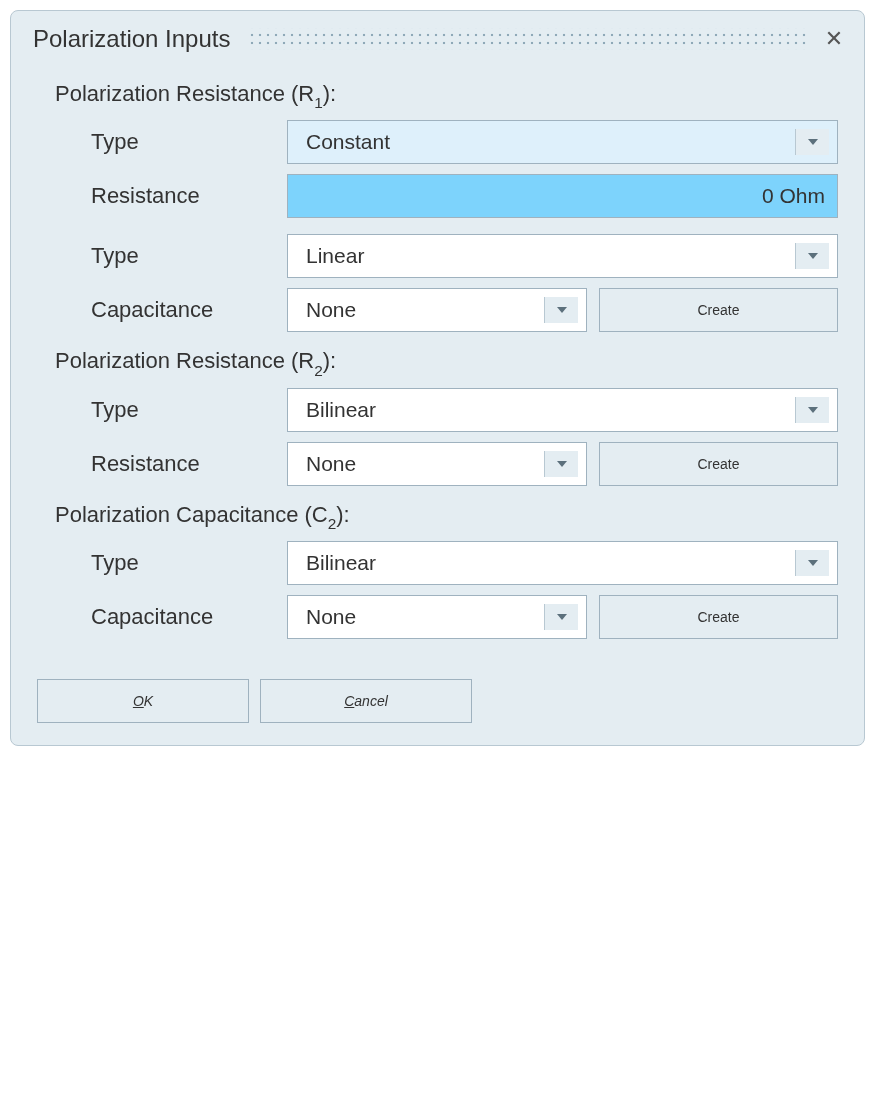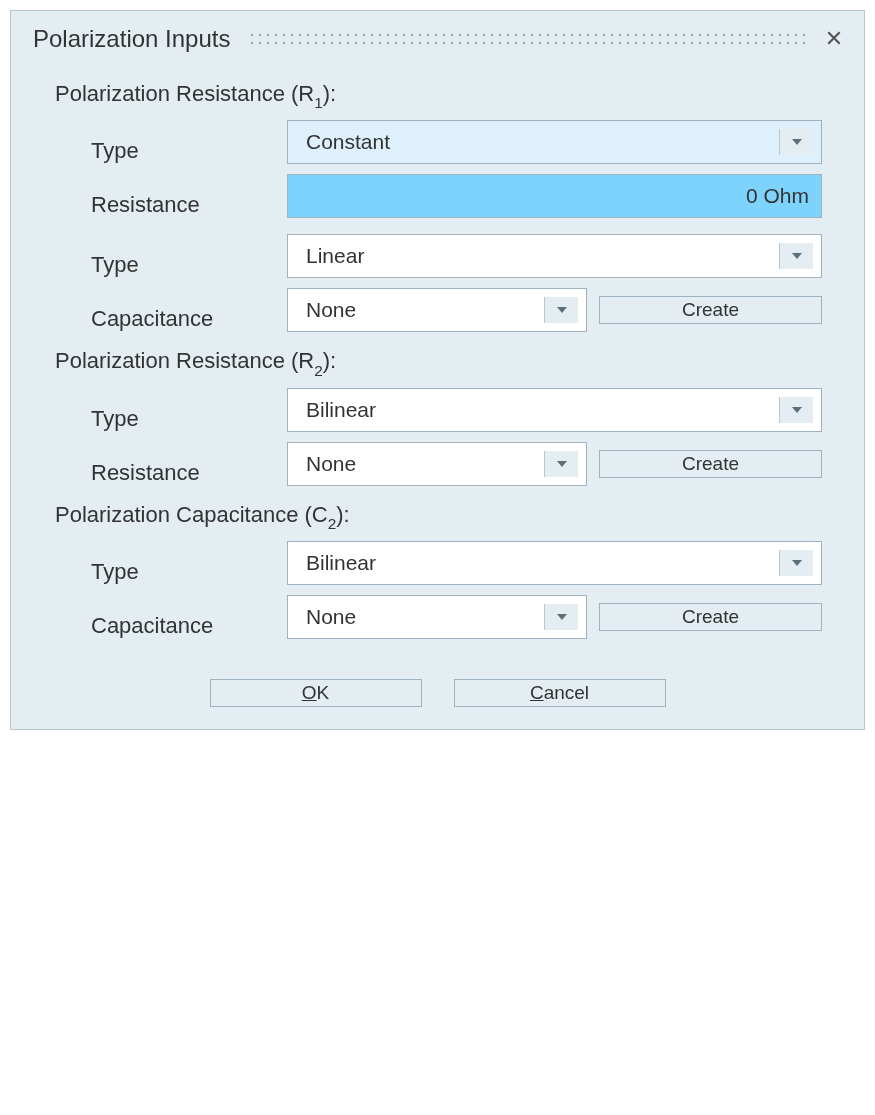--- a/index.html
+++ b/index.html
@@ -8,21 +8,21 @@
     font-family: Arial, Helvetica, sans-serif;
     font-size: 21px;
     background: #fff;
     padding: 10px;
     color: #333;
   }
   .dialog {
     width: 855px;
     background: #e4edf2;
     border: 1px solid #b8c8d2;
-    border-radius: 0;
+    border-radius: 8px;
     padding: 0;
   }
   .titlebar {
     display: flex;
     align-items: center;
     padding: 14px 16px 10px 22px;
   }
   .titlebar-title {
     color: #333;
     font-size: 24px;
@@ -52,22 +52,22 @@
     margin-bottom: 16px;
   }
   .section-title {
     font-size: 22px;
     color: #333;
     margin: 0 0 10px 18px;
   }
   .section-title sub { font-size: 70%; position: relative; bottom: -2px; }
   .row {
     display: flex;
-    align-items: flex-end;
-    margin: 10px 16px 10px 54px;
+    align-items: center;
+    margin: 10px 0 10px 54px;
   }
   .row-label {
     width: 196px;
     font-size: 22px;
     color: #333;
   }
   .field-area {
     flex: 1;
     display: flex;
     align-items: center;
@@ -111,34 +111,35 @@
     border: 1px solid #9fb2bf;
     background: #7dd3fc;
     font-size: 21px;
     color: #333;
     padding: 0 12px;
     display: flex;
     align-items: center;
     justify-content: flex-end;
   }
   .btn {
-    height: 28px;
+    height: 44px;
     border: 1px solid #9fb2bf;
     background: #e4edf2;
-    font-size: 19px;
+    font-size: 14px;
     color: #333;
     display: flex; align-items: center; justify-content: center;
     padding: 0 8px;
   }
   .btn-create { flex: 1; }
   .footer {
     display: flex;
-    justify-content: center;
-    gap: 32px;
+    justify-content: flex-start;
+    gap: 11px;
     margin: 40px 0 0 0;
+    font-style: italic;
   }
   .footer .btn { width: 212px; }
   .mn { text-decoration: underline; }
 </style>
 </head>
 <body>
 
 <div class="dialog">
 
   <div class="titlebar">

